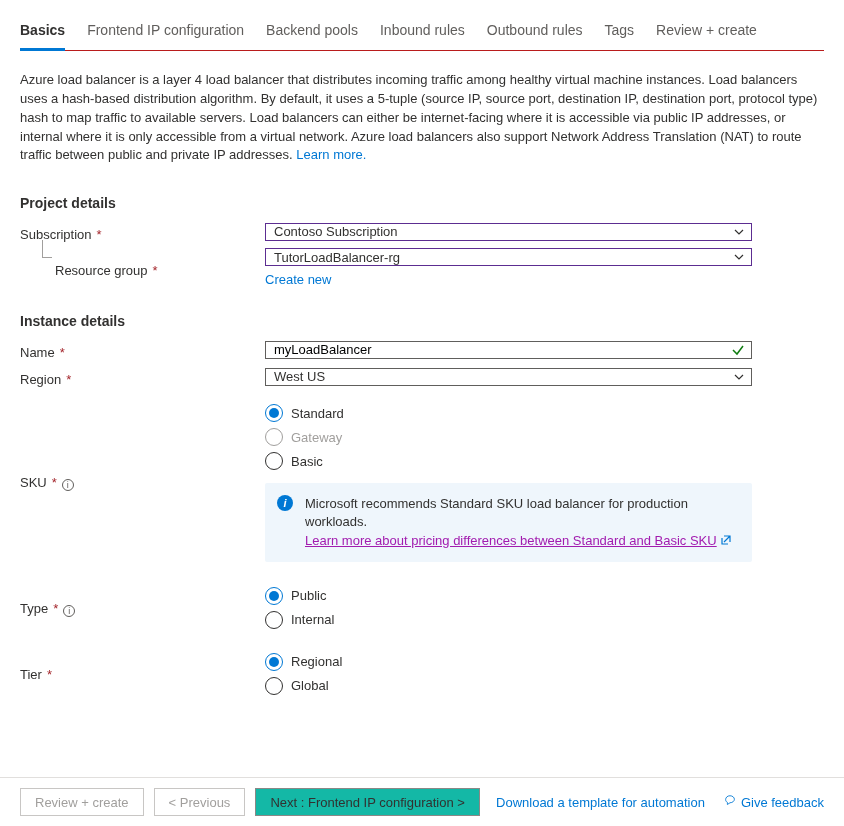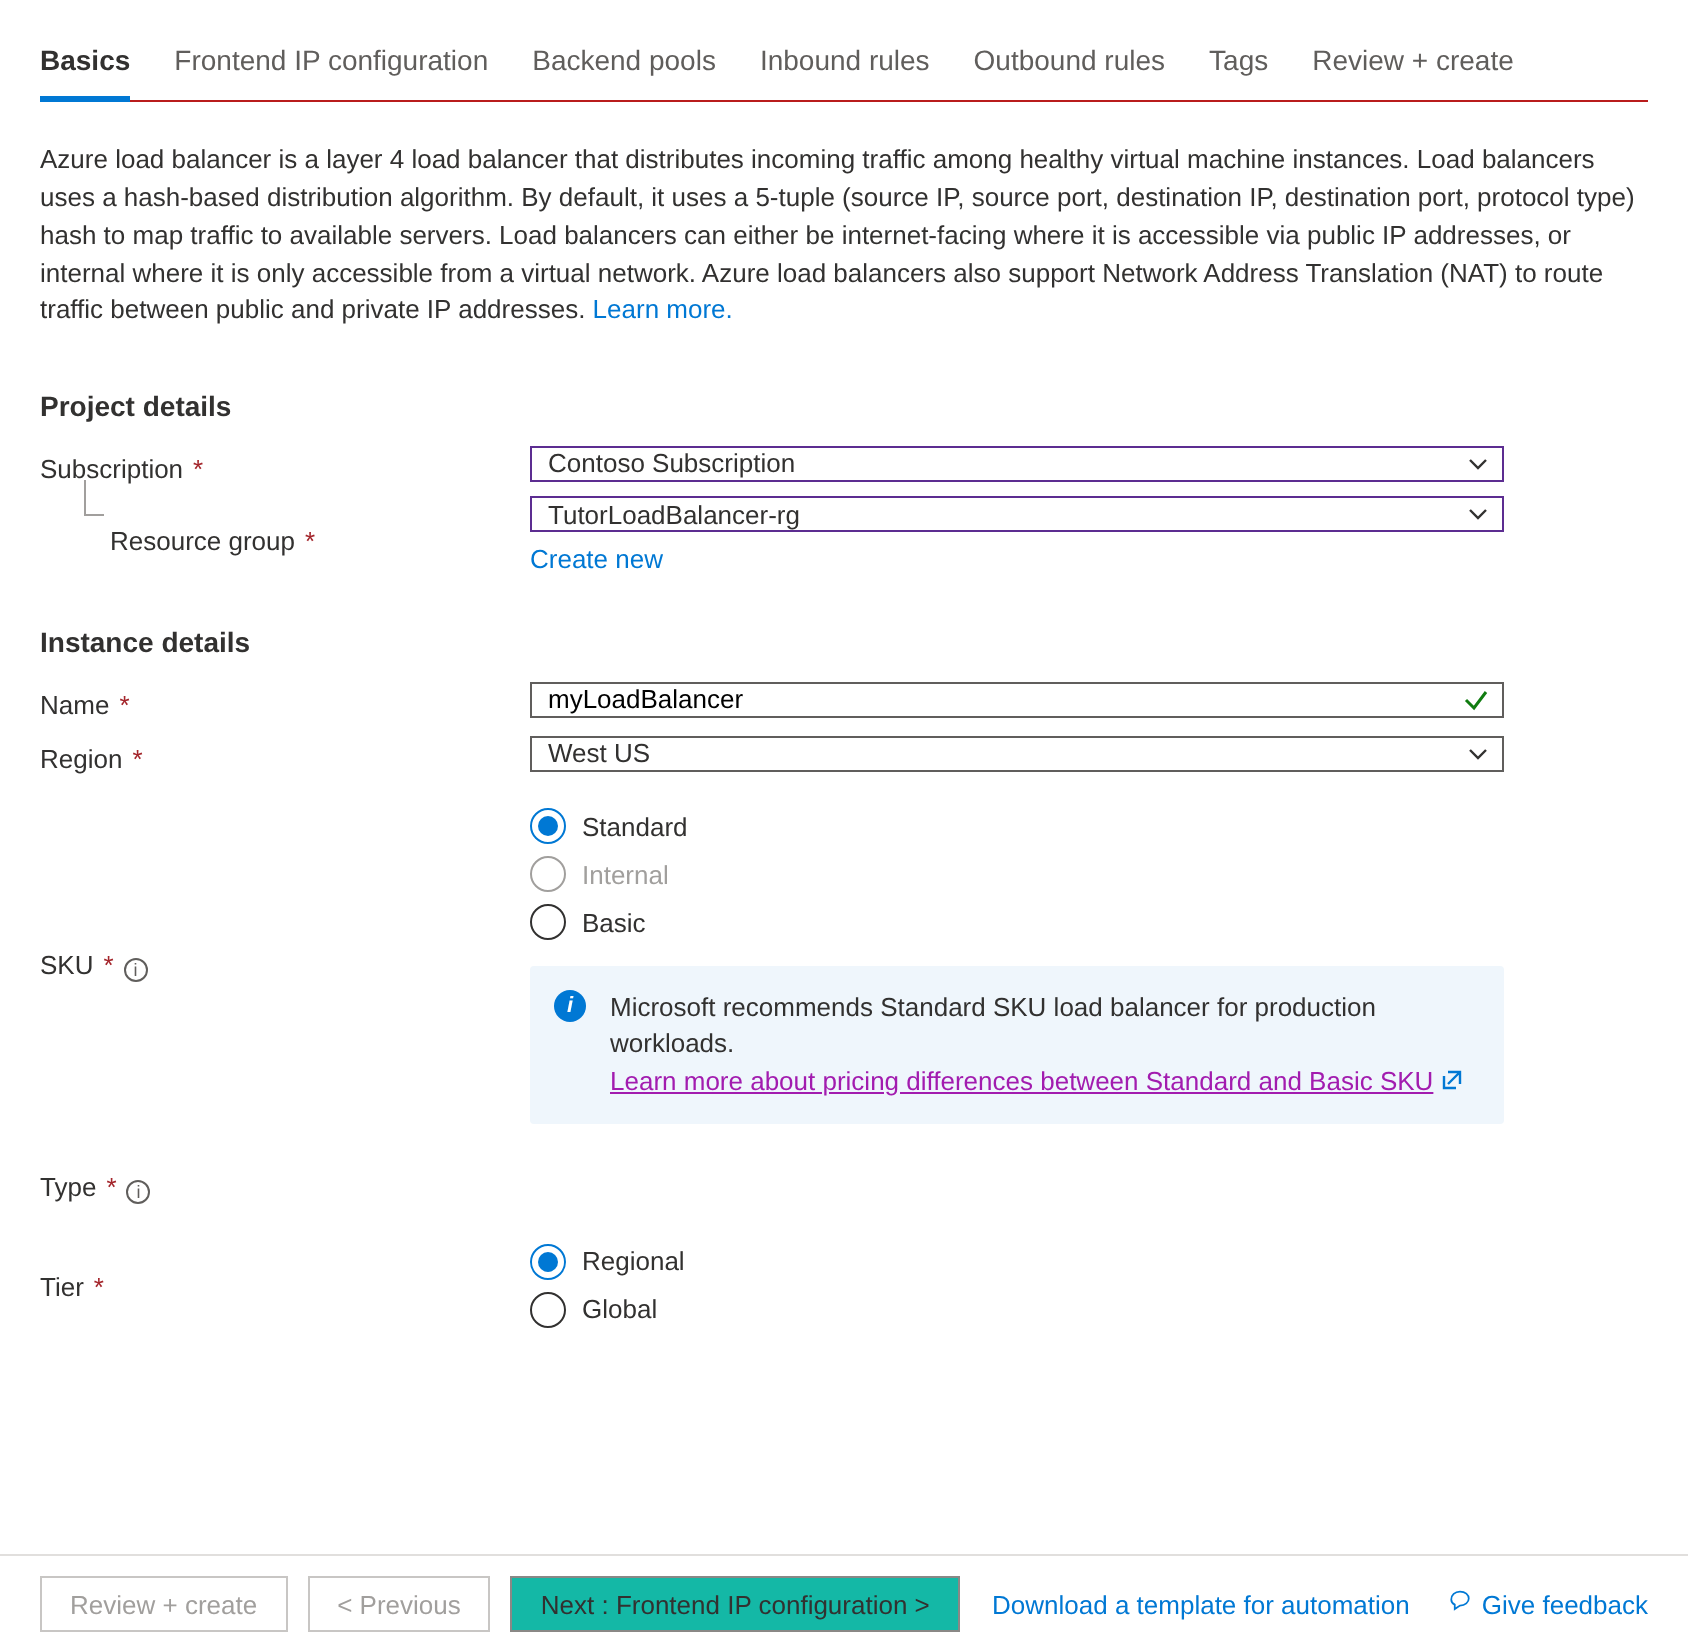--- a/index.html
+++ b/index.html
@@ -361,21 +361,21 @@
     <div class="field-control">
       <div class="radio-group">
         <div class="radio-item">
           <span class="radio selected">
               <span class="dot"></span>
             </span>
           <span>Standard</span>
         </div>
         <div class="radio-item disabled">
           <span class="radio disabled"></span>
-          <span>Internal</span>
+          <span>Gateway</span>
         </div>
         <div class="radio-item">
           <span class="radio"></span>
           <span>Basic</span>
         </div>
       </div>
       <div class="info-box">
         <span class="info-glyph">i</span>
         <div>
           <span>Microsoft recommends Standard SKU load balancer for production workloads.</span><br>
@@ -388,20 +388,34 @@
         </div>
       </div>
     </div>
   </div>
 
   <div class="field-row" style="margin-top:18px">
     <div class="field-label">
       <span>Type</span>
         <span class="req">*</span>
       <span class="info-icon">i</span>
+    </div>
+    <div class="field-control">
+      <div class="radio-group">
+        <div class="radio-item">
+          <span class="radio selected">
+              <span class="dot"></span>
+            </span>
+          <span>Public</span>
+        </div>
+        <div class="radio-item">
+          <span class="radio"></span>
+          <span>Internal</span>
+        </div>
+      </div>
     </div>
   </div>
 
   <div class="field-row" style="margin-top:14px">
     <div class="field-label">
       <span>Tier</span>
         <span class="req">*</span>
     </div>
     <div class="field-control">
       <div class="radio-group">

